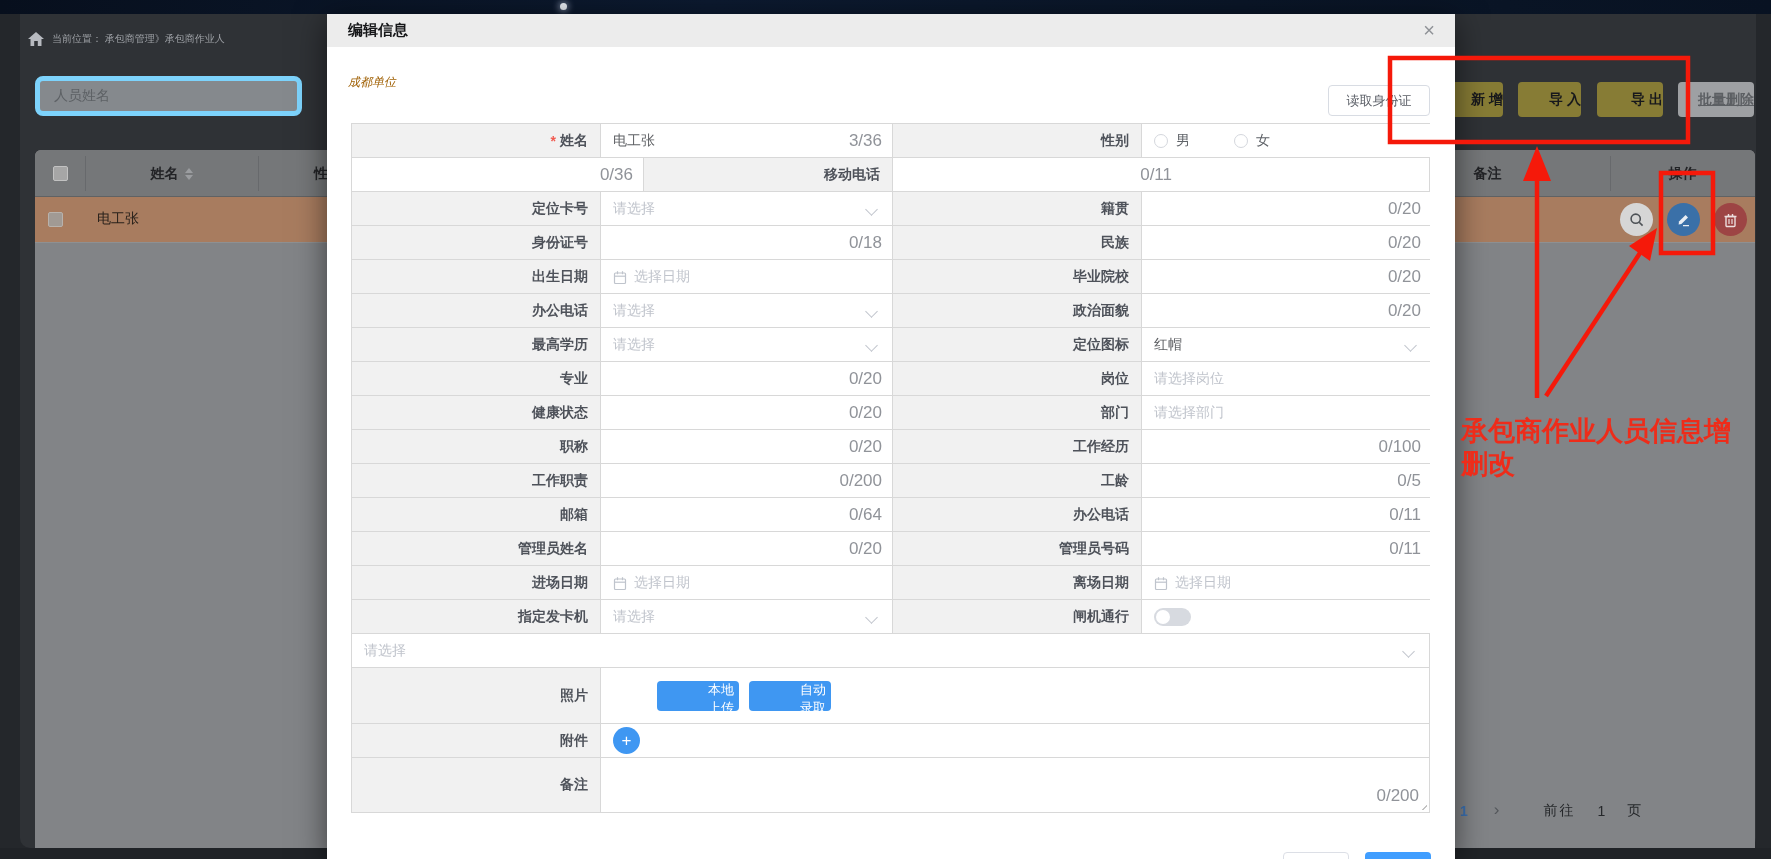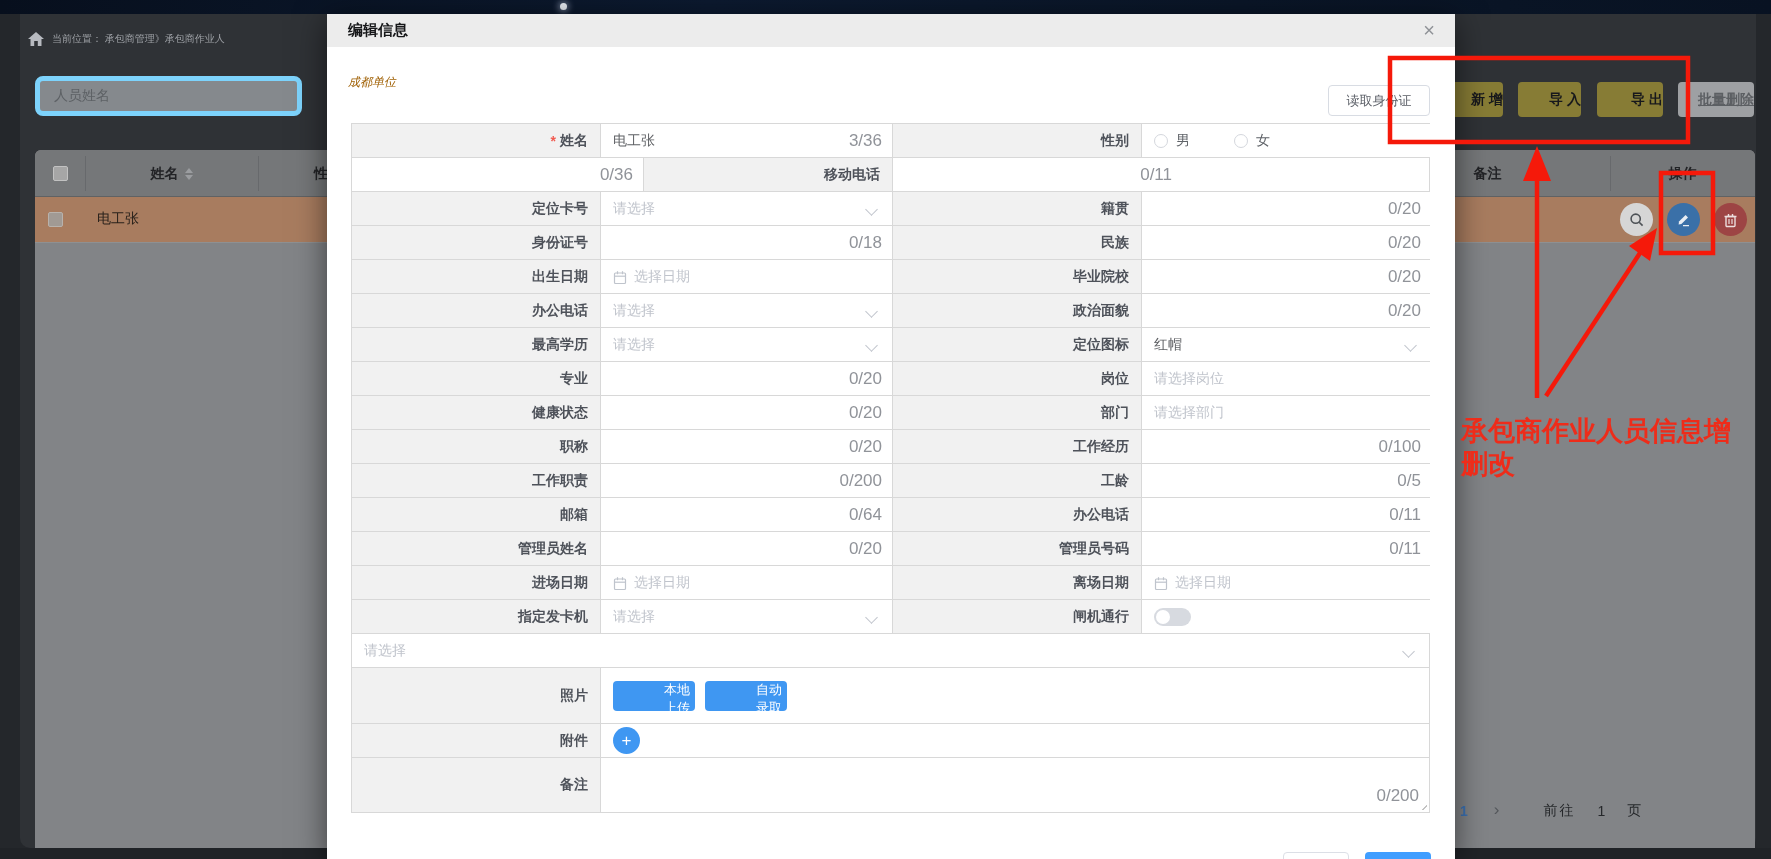--- a/index.html
+++ b/index.html
@@ -450,21 +450,21 @@
               <span class="knob"></span>
             </span>
           </div>
         </div>
         <div class="frow">
           <div class="fldcell fwide">
             <span class="ph">请选择</span>
             <span class="chev"></span>
           </div>
         </div>
-        <div class="frow" style="height: 56px;">
+        <div class="frow" style="height: 56px; gap: 44px;">
           <div class="lblcell">
             <span>照片</span>
           </div>
           <div class="fldcell fwide">
             <button class="bluebtn">本地上传</button>
             <button class="bluebtn">自动录取</button>
           </div>
         </div>
         <div class="frow" style="height: 34px;">
           <div class="lblcell">

